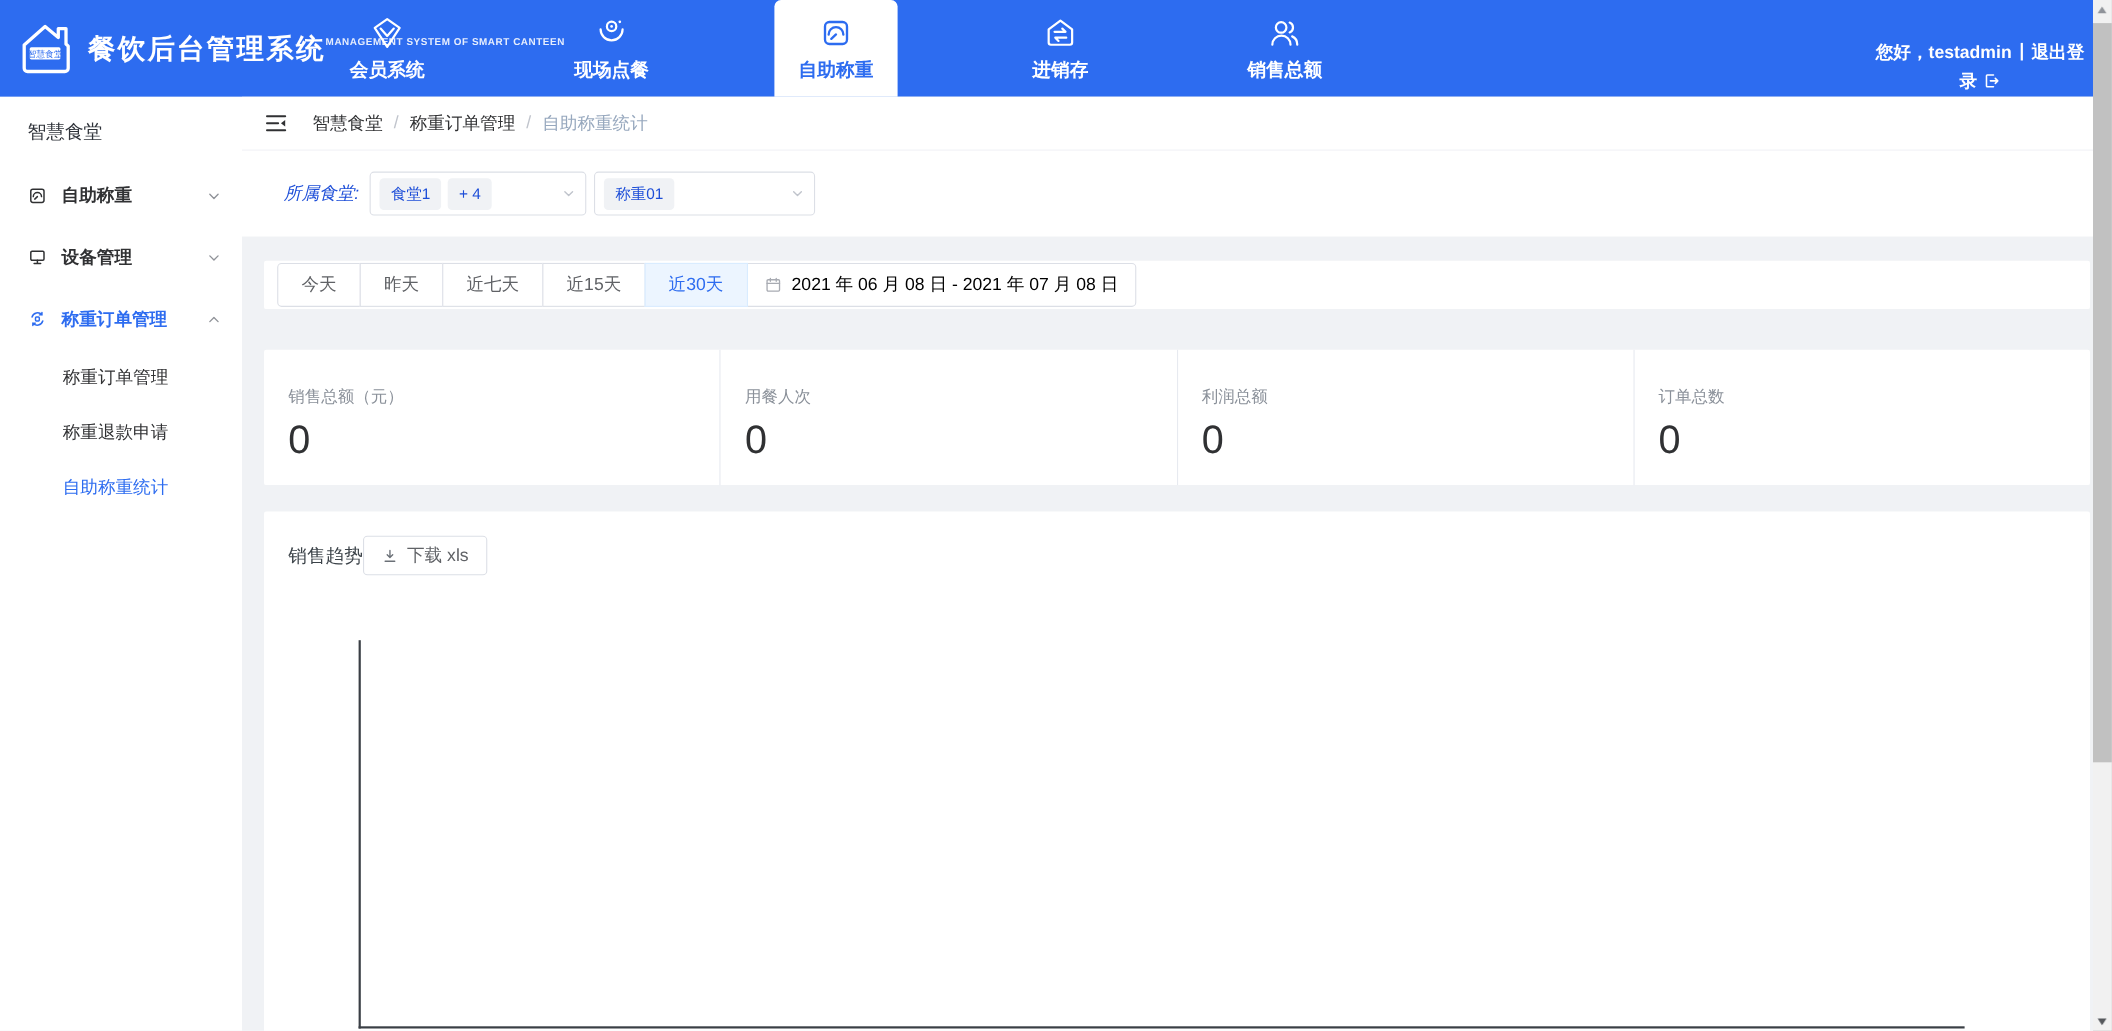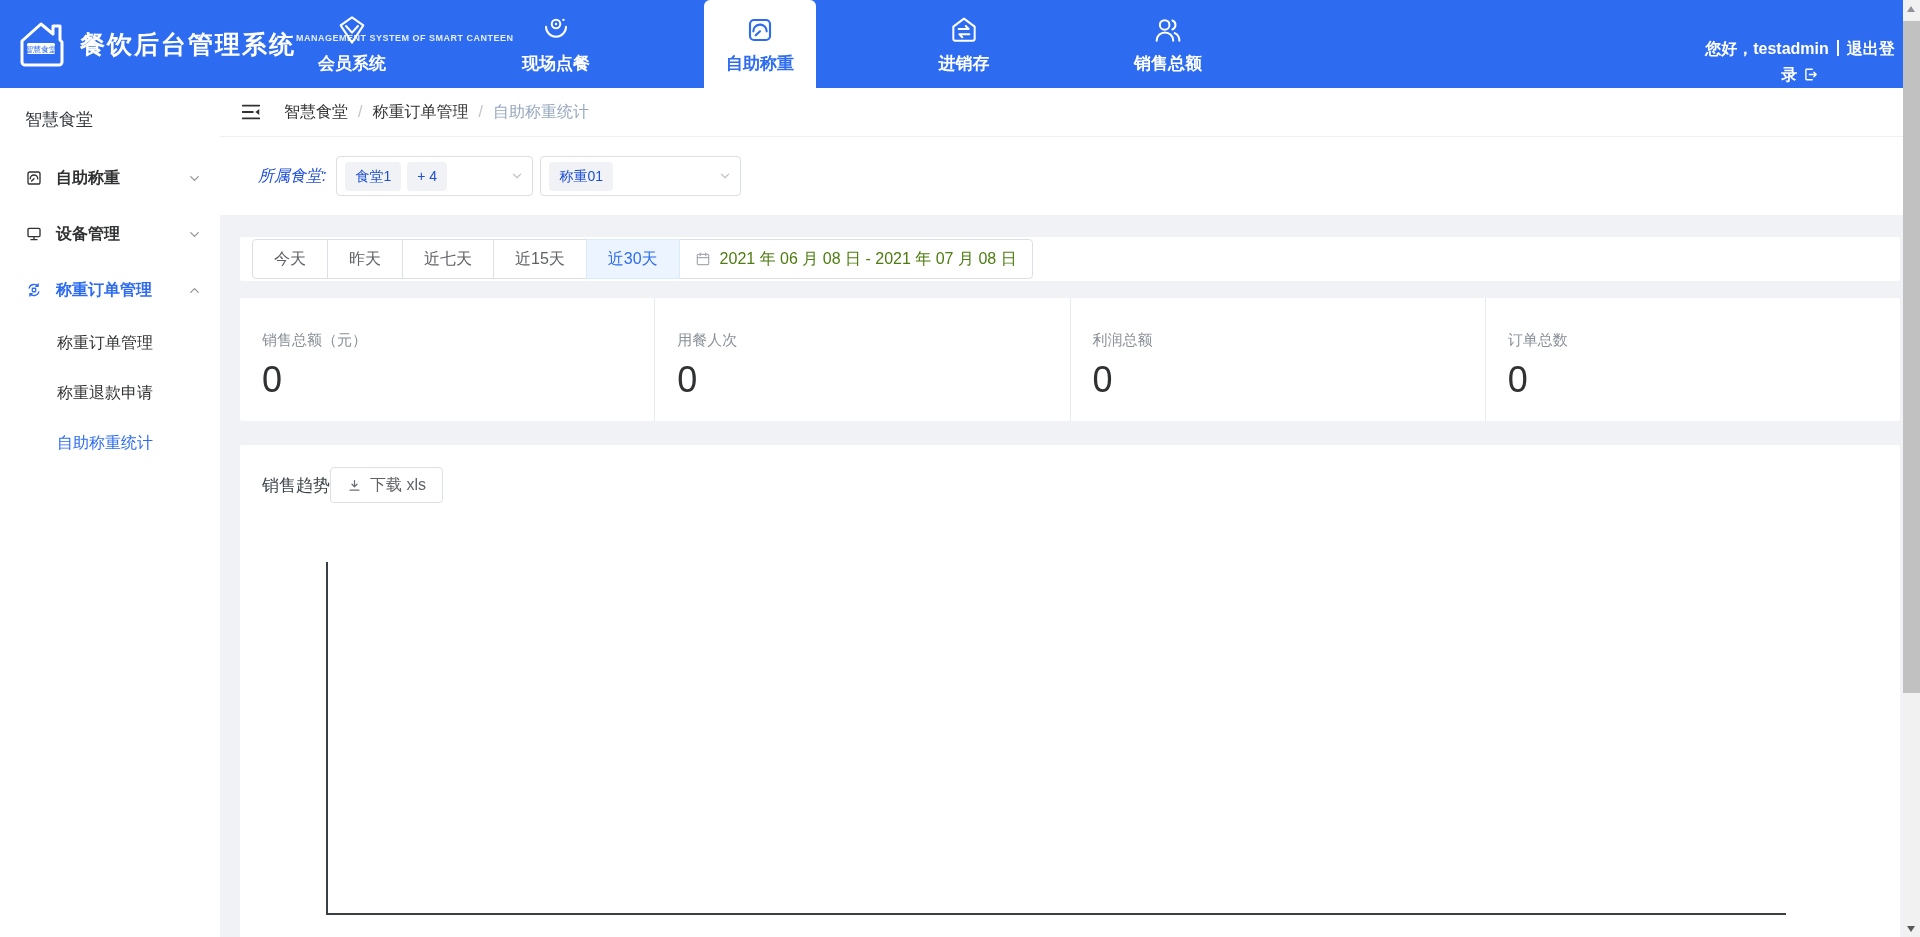--- a/index.html
+++ b/index.html
@@ -54,24 +54,24 @@
   .select-scale { width: 201px; margin-left: 7px; }
   .tag { background: #f0f2f5; color: #1d4ed8; font-size: 14px; height: 29px; line-height: 29px; padding: 0 10px; border-radius: 4px; margin-left: 6px; white-space: nowrap; }
 
   
   .content { padding: 22px 20px; }
 
   .date-strip { background: #fff; height: 44px; border-radius: 2px; display: flex; align-items: center; padding-left: 12px; }
   .dbtn { height: 40px; padding: 0 21px; background: #fff; border: 1px solid #dcdfe6; margin-left: -1px; font-size: 16px; color: #606266; display: flex; align-items: center; cursor: pointer; font-family: inherit; }
   .dbtn.first { border-radius: 4px 0 0 4px; margin-left: 0; }
   .dbtn.active { color: #2d6cf0; background: #ecf5ff; border-color: #d9ecff; position: relative; z-index: 1; }
-  .date-range-btn { height: 40px; margin-left: -1px; border: 1px solid #dcdfe6; border-radius: 0 4px 4px 0; background: #fff; display: flex; align-items: center; gap: 9px; padding: 0 15px; font-size: 16px; color: #4d7c0f; cursor: pointer; }
+  .date-range-btn { height: 40px; margin-left: -1px; border: 1px solid #dcdfe6; border-radius: 0 4px 4px 0; background: #fff; display: flex; align-items: center; gap: 9px; padding: 0 15px; font-size: 16px; color: #000000; cursor: pointer; }
   .cal-icon { color: #a8abb2; display: flex; }
 
-  .stats-card { margin-top: 17px; background: #fff; border-radius: 2px; height: 123px; display: flex; }
+  .stats-card { margin-top: 37px; background: #fff; border-radius: 2px; height: 123px; display: flex; }
   .stat { flex: 1; padding: 33px 0 0 22px; border-right: 1px solid #e7eaf0; }
   .stat:last-child { border-right: none; }
   .stat-label { font-size: 15px; color: #8a9099; }
   .stat-value { font-size: 36px; color: #303133; margin-top: 9px; font-weight: 400; }
 
   .chart-card { margin-top: 24px; background: #fff; border-radius: 2px; height: 560px; position: relative; }
   .chart-head { display: flex; align-items: center; justify-content: flex-start; padding: 22px 20px 0 22px; }
   .chart-title { font-size: 17px; color: #3c4349; }
   .dl-btn { height: 36px; border: 1px solid #dcdfe6; border-radius: 4px; background: #fff; display: flex; align-items: center; gap: 8px; padding: 0 16px; font-size: 16px; color: #606266; cursor: pointer; font-family: inherit; }
   .dl-btn .dl-icon { color: #6b7077; display: flex; }

